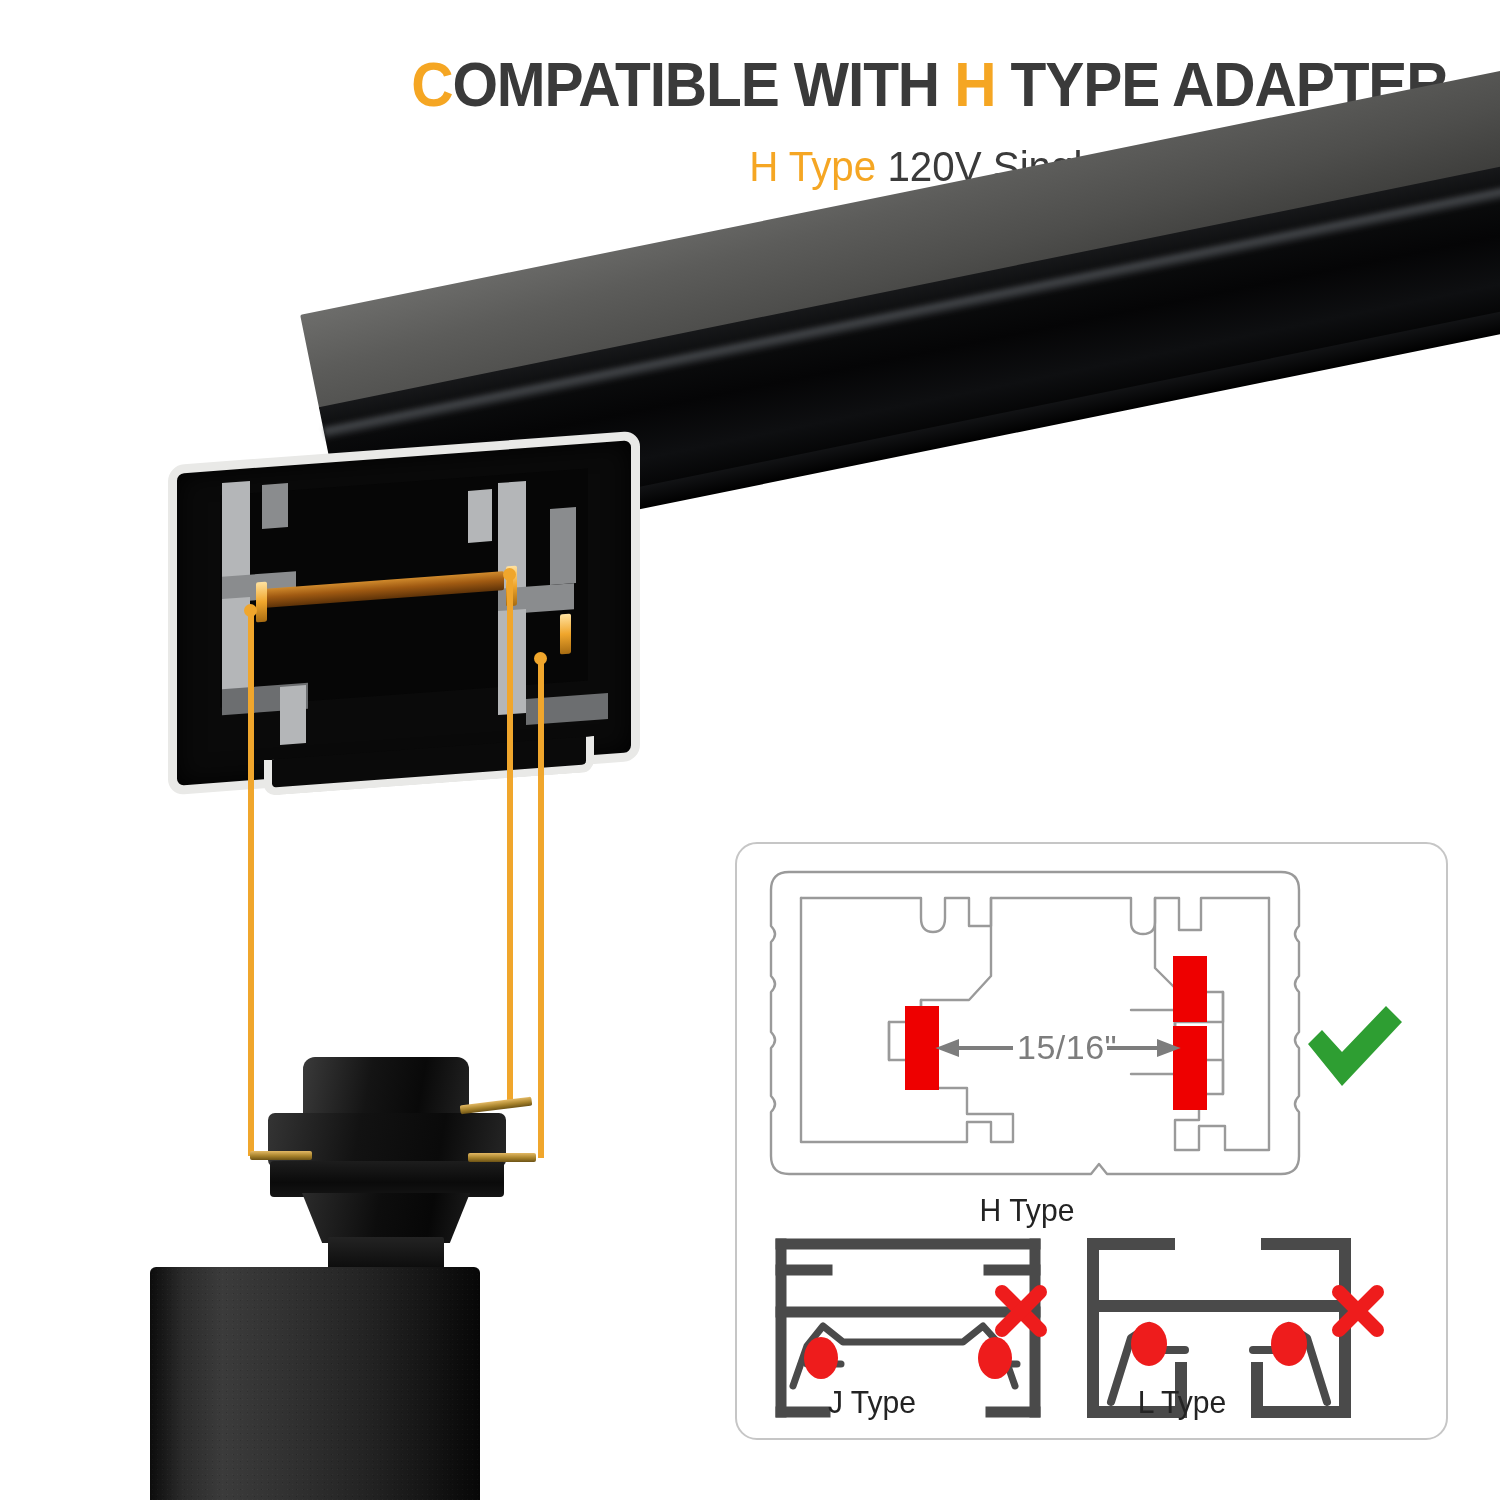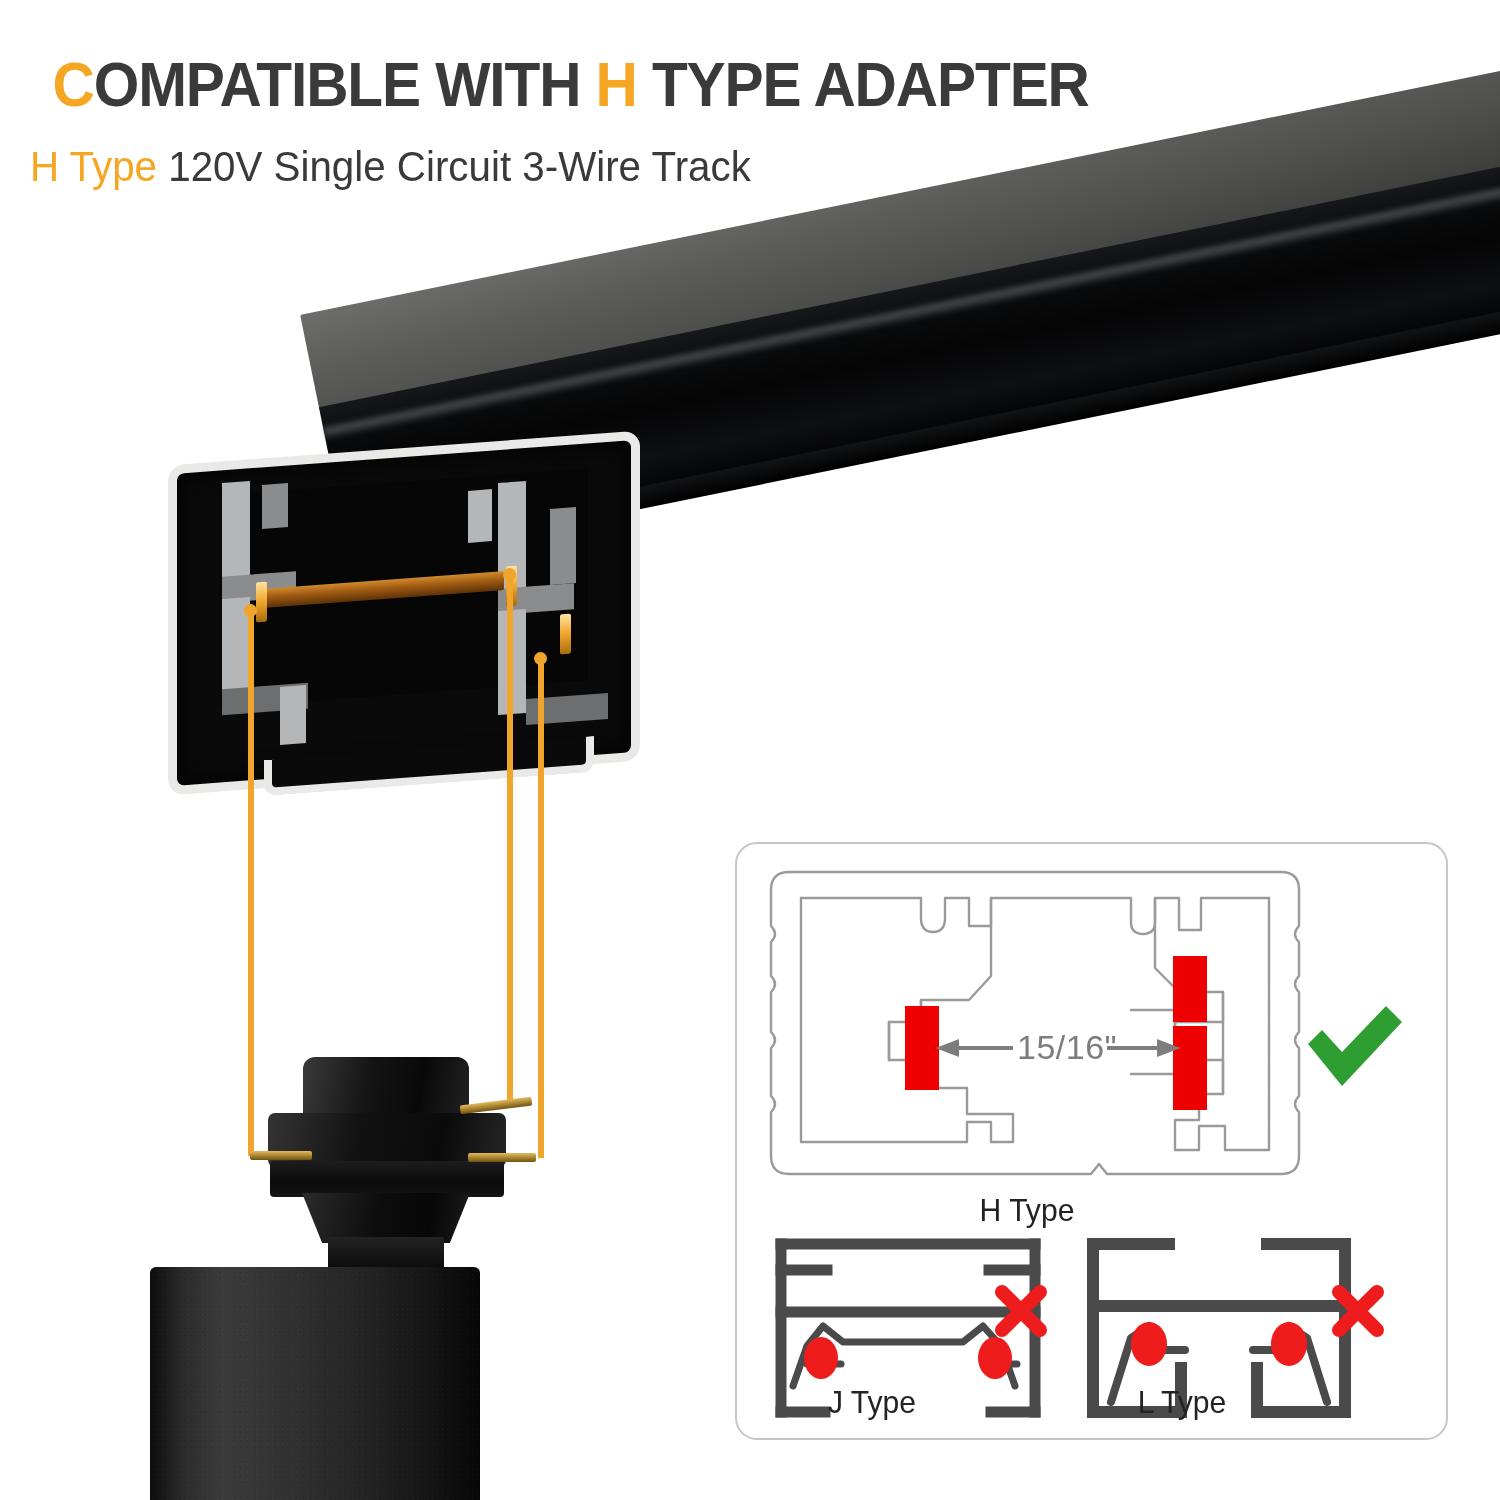--- a/index.html
+++ b/index.html
@@ -15,21 +15,21 @@
     overflow: hidden;
     font-family: "Liberation Sans", sans-serif;
   }
 
   
   #header-block {
     position: absolute;
     left: 0;
     top: 48px;
     width: 1500px;
-    text-align: left;
+    text-align: right;
   }
   #headline {
     font-family: "Liberation Sans", sans-serif;
     font-weight: bold;
     font-size: 63px;
     line-height: 72px;
     letter-spacing: -1.2px;
     color: #3a3a3a;
     white-space: nowrap;
     transform: scaleX(0.93);

